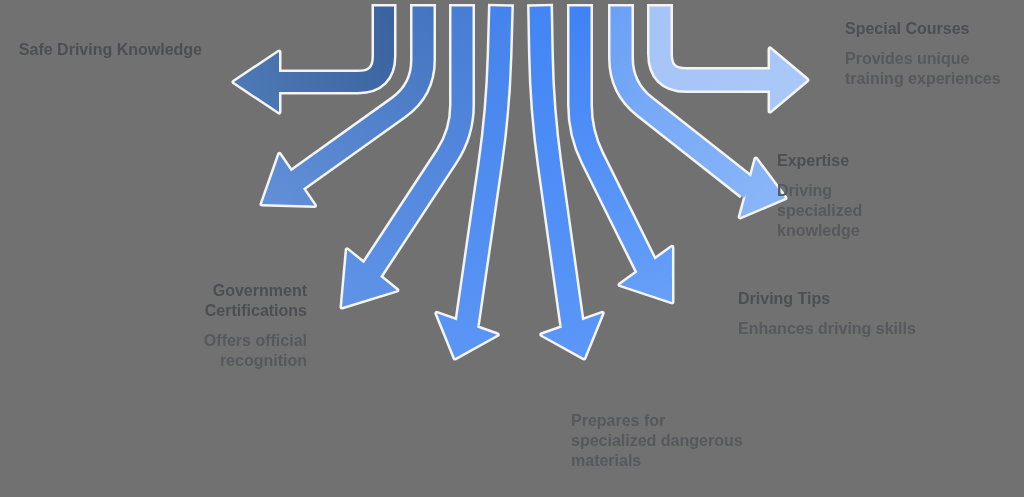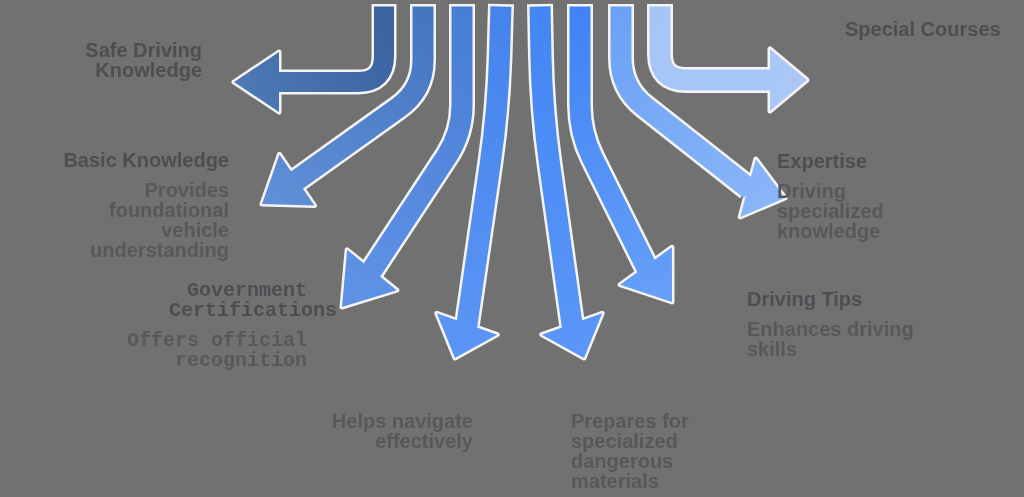--- a/index.html
+++ b/index.html
@@ -2,31 +2,31 @@
 <html><head>
 <meta charset="utf-8">
 <style>
   html,body{margin:0;padding:0;background:#717171;}
   .canvas{
     position:relative;width:1024px;height:497px;overflow:hidden;
     background:#717171;
     font-family:"Liberation Sans",sans-serif;
   }
   .canvas svg{position:absolute;left:0;top:0;}
-  .label{position:absolute;font-size:20px;line-height:20px;}
+  .label{position:absolute;font-size:16px;line-height:20px;}
   .ttl{font-weight:700;color:#4d4e52;}
   .desc{margin-top:10px;font-weight:700;color:#57585c;}
   .lbl-safe   {left:4px;  top:40px;  width:198px;text-align:right;}
   .lbl-basic  {left:49px; top:150px; width:180px;text-align:right;}
-  .lbl-gov    {left:123px;top:281px; width:184px;text-align:right;font-family:Liberation Mono, monospace;}
+  .lbl-gov    {left:123px;top:281px; width:184px;text-align:right;}
   .lbl-gov .ttl{margin-left:46px;}
   .lbl-road   {left:291px;top:401px; width:182px;text-align:right;}
   .lbl-haz    {left:571px;top:401px; width:182px;text-align:left;}
   .lbl-haz .ttl{margin-right:40px;}
-  .lbl-tips   {left:738px;top:289px; width:180px;text-align:left;margin-left:9px;}
+  .lbl-tips   {left:738px;top:289px; width:180px;text-align:left;}
   .lbl-exp    {left:777px;top:151px; width:140px;text-align:left;}
   .lbl-special{left:845px;top:19px;  width:175px;text-align:left;}
 </style>
 </head>
 <body>
 
 <div class="canvas">
 
   <svg id="arrows-svg" width="1024" height="497" viewBox="0 0 1024 497">
       <defs>
@@ -110,45 +110,41 @@
         <path d="M 770 111 L 807 80 L 770 49 Z" fill="none" stroke="#f4f4f4" stroke-width="5" stroke-linejoin="round"></path>
         <path d="M 660 6.5 L 660 54 Q 660 80 686 80 L 773 80" fill="none" stroke="url(#arrow-special-courses-grad)" stroke-width="21" stroke-linejoin="round" stroke-linecap="butt"></path>
         <path d="M 770 111 L 807 80 L 770 49 Z" fill="url(#arrow-special-courses-grad)" stroke="none"></path>
       </g>
     </svg>
 
   <div class="label lbl-safe">
     <div class="ttl">Safe Driving Knowledge</div>
   </div>
 
-  <div class="label lbl-basic">
-    <div class="ttl">Basic Knowledge</div>
-    <div class="desc">Provides foundational vehicle understanding</div>
-  </div>
 
   <div class="label lbl-gov">
     <div class="ttl">Government Certifications</div>
     <div class="desc">Offers official recognition</div>
   </div>
 
   <div class="label lbl-road">
-    <div class="desc">Helps navigate effectively</div>
   </div>
 
   <div class="label lbl-haz">
     <div class="desc">Prepares for specialized dangerous materials</div>
   </div>
 
   <div class="label lbl-tips">
     <div class="ttl">Driving Tips</div>
     <div class="desc">Enhances driving skills</div>
   </div>
 
   <div class="label lbl-exp">
     <div class="ttl">Expertise</div>
     <div class="desc">Driving specialized knowledge</div>
   </div>
 
   <div class="label lbl-special">
     <div class="ttl">Special Courses</div>
+    <div class="desc">Provides unique training experiences</div>
   </div>
 
 </div>
 
 </body></html>

